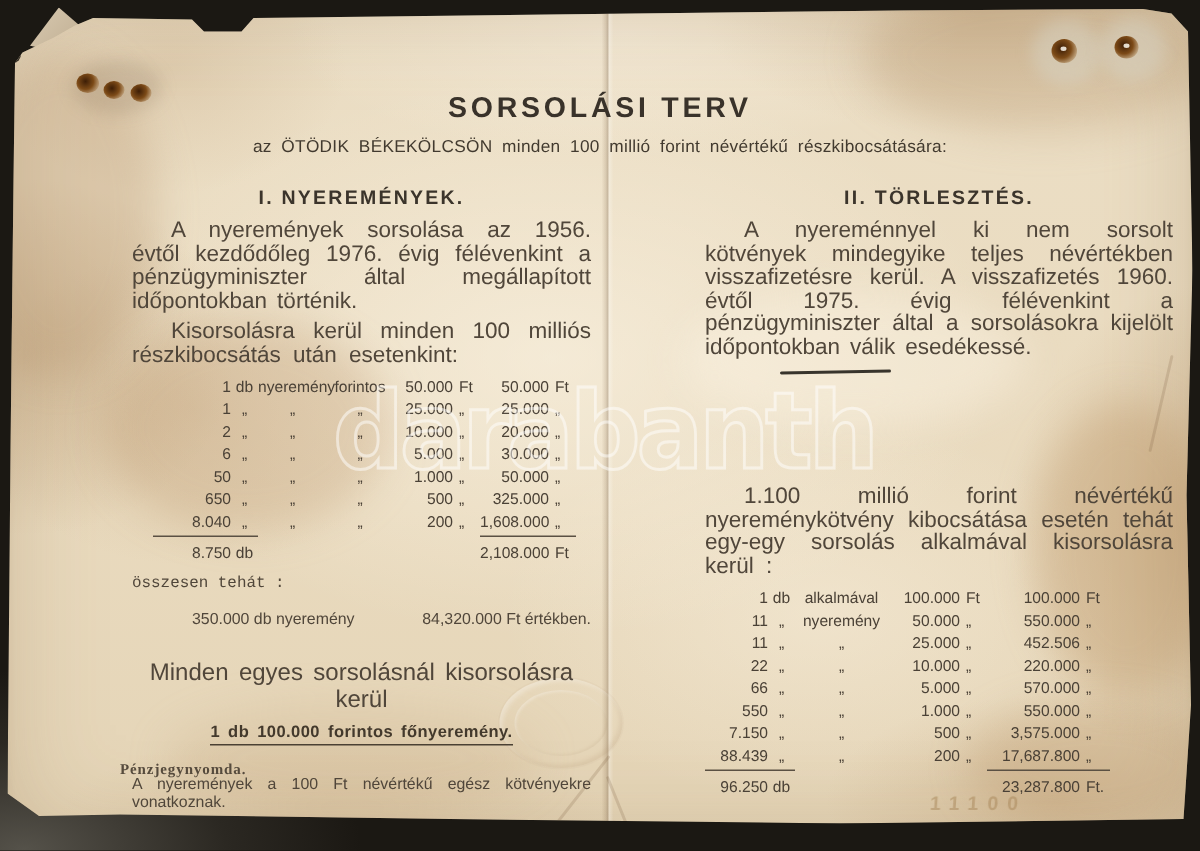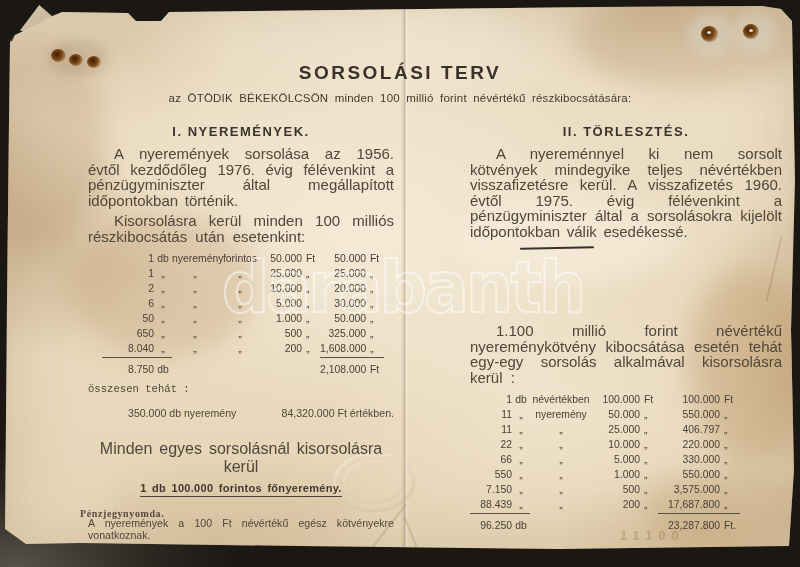--- a/index.html
+++ b/index.html
@@ -249,60 +249,60 @@
     </div>
 
     <div class="txt col col-right">
       <h2>II. TÖRLESZTÉS.</h2>
       <p>A nyereménnyel ki nem sorsolt kötvények mindegyike teljes névértékben visszafizetésre kerül. A visszafizetés 1960. évtől 1975. évig félévenkint a pénzügyminiszter által a sorsolásokra kijelölt időpontokban válik esedékessé.</p>
       <p class="p2">1.100 millió forint névértékű nyereménykötvény kibocsátása esetén tehát egy-egy sorsolás alkalmával kisorsolásra kerül :</p>
       <div class="table table-right">
           <div class="trow">
             <span>1</span>
             <span>db</span>
-            <span>névértékben</span>
+            <span>alkalmával</span>
             <span>100.000</span>
             <span>Ft</span>
             <span>100.000</span>
             <span>Ft</span>
           </div>
           <div class="trow">
             <span>11</span>
             <span>„</span>
             <span>nyeremény</span>
             <span>50.000</span>
             <span>„</span>
             <span>550.000</span>
             <span>„</span>
           </div>
           <div class="trow">
             <span>11</span>
             <span>„</span>
             <span>„</span>
             <span>25.000</span>
             <span>„</span>
-            <span>406.797</span>
+            <span>452.506</span>
             <span>„</span>
           </div>
           <div class="trow">
             <span>22</span>
             <span>„</span>
             <span>„</span>
             <span>10.000</span>
             <span>„</span>
             <span>220.000</span>
             <span>„</span>
           </div>
           <div class="trow">
             <span>66</span>
             <span>„</span>
             <span>„</span>
             <span>5.000</span>
             <span>„</span>
-            <span>330.000</span>
+            <span>570.000</span>
             <span>„</span>
           </div>
           <div class="trow">
             <span>550</span>
             <span>„</span>
             <span>„</span>
             <span>1.000</span>
             <span>„</span>
             <span>550.000</span>
             <span>„</span>

